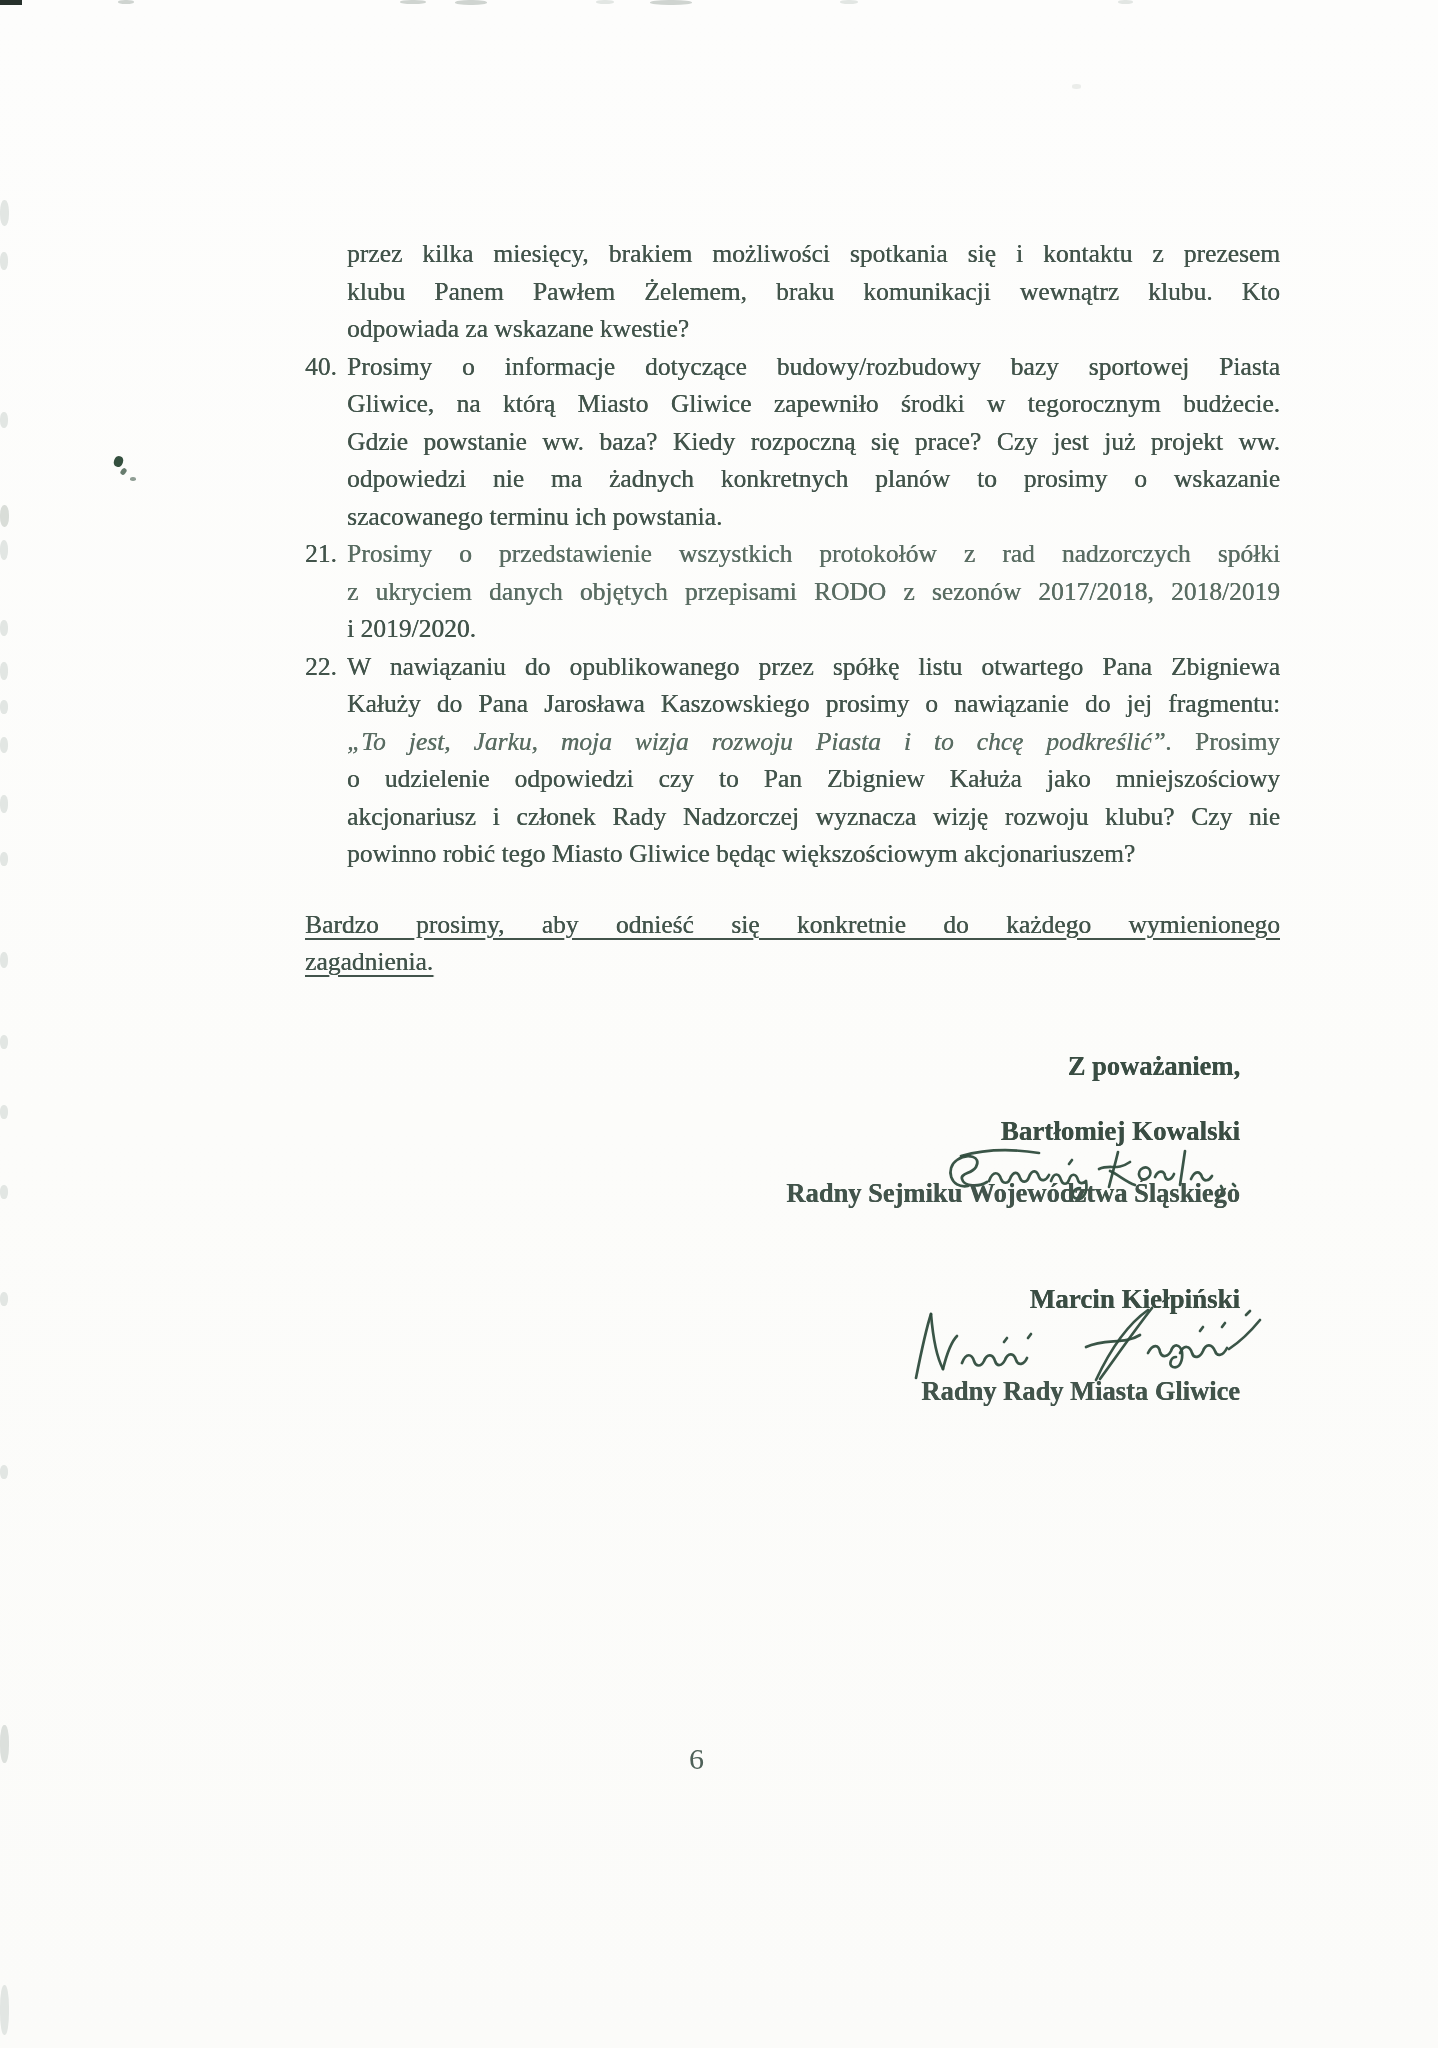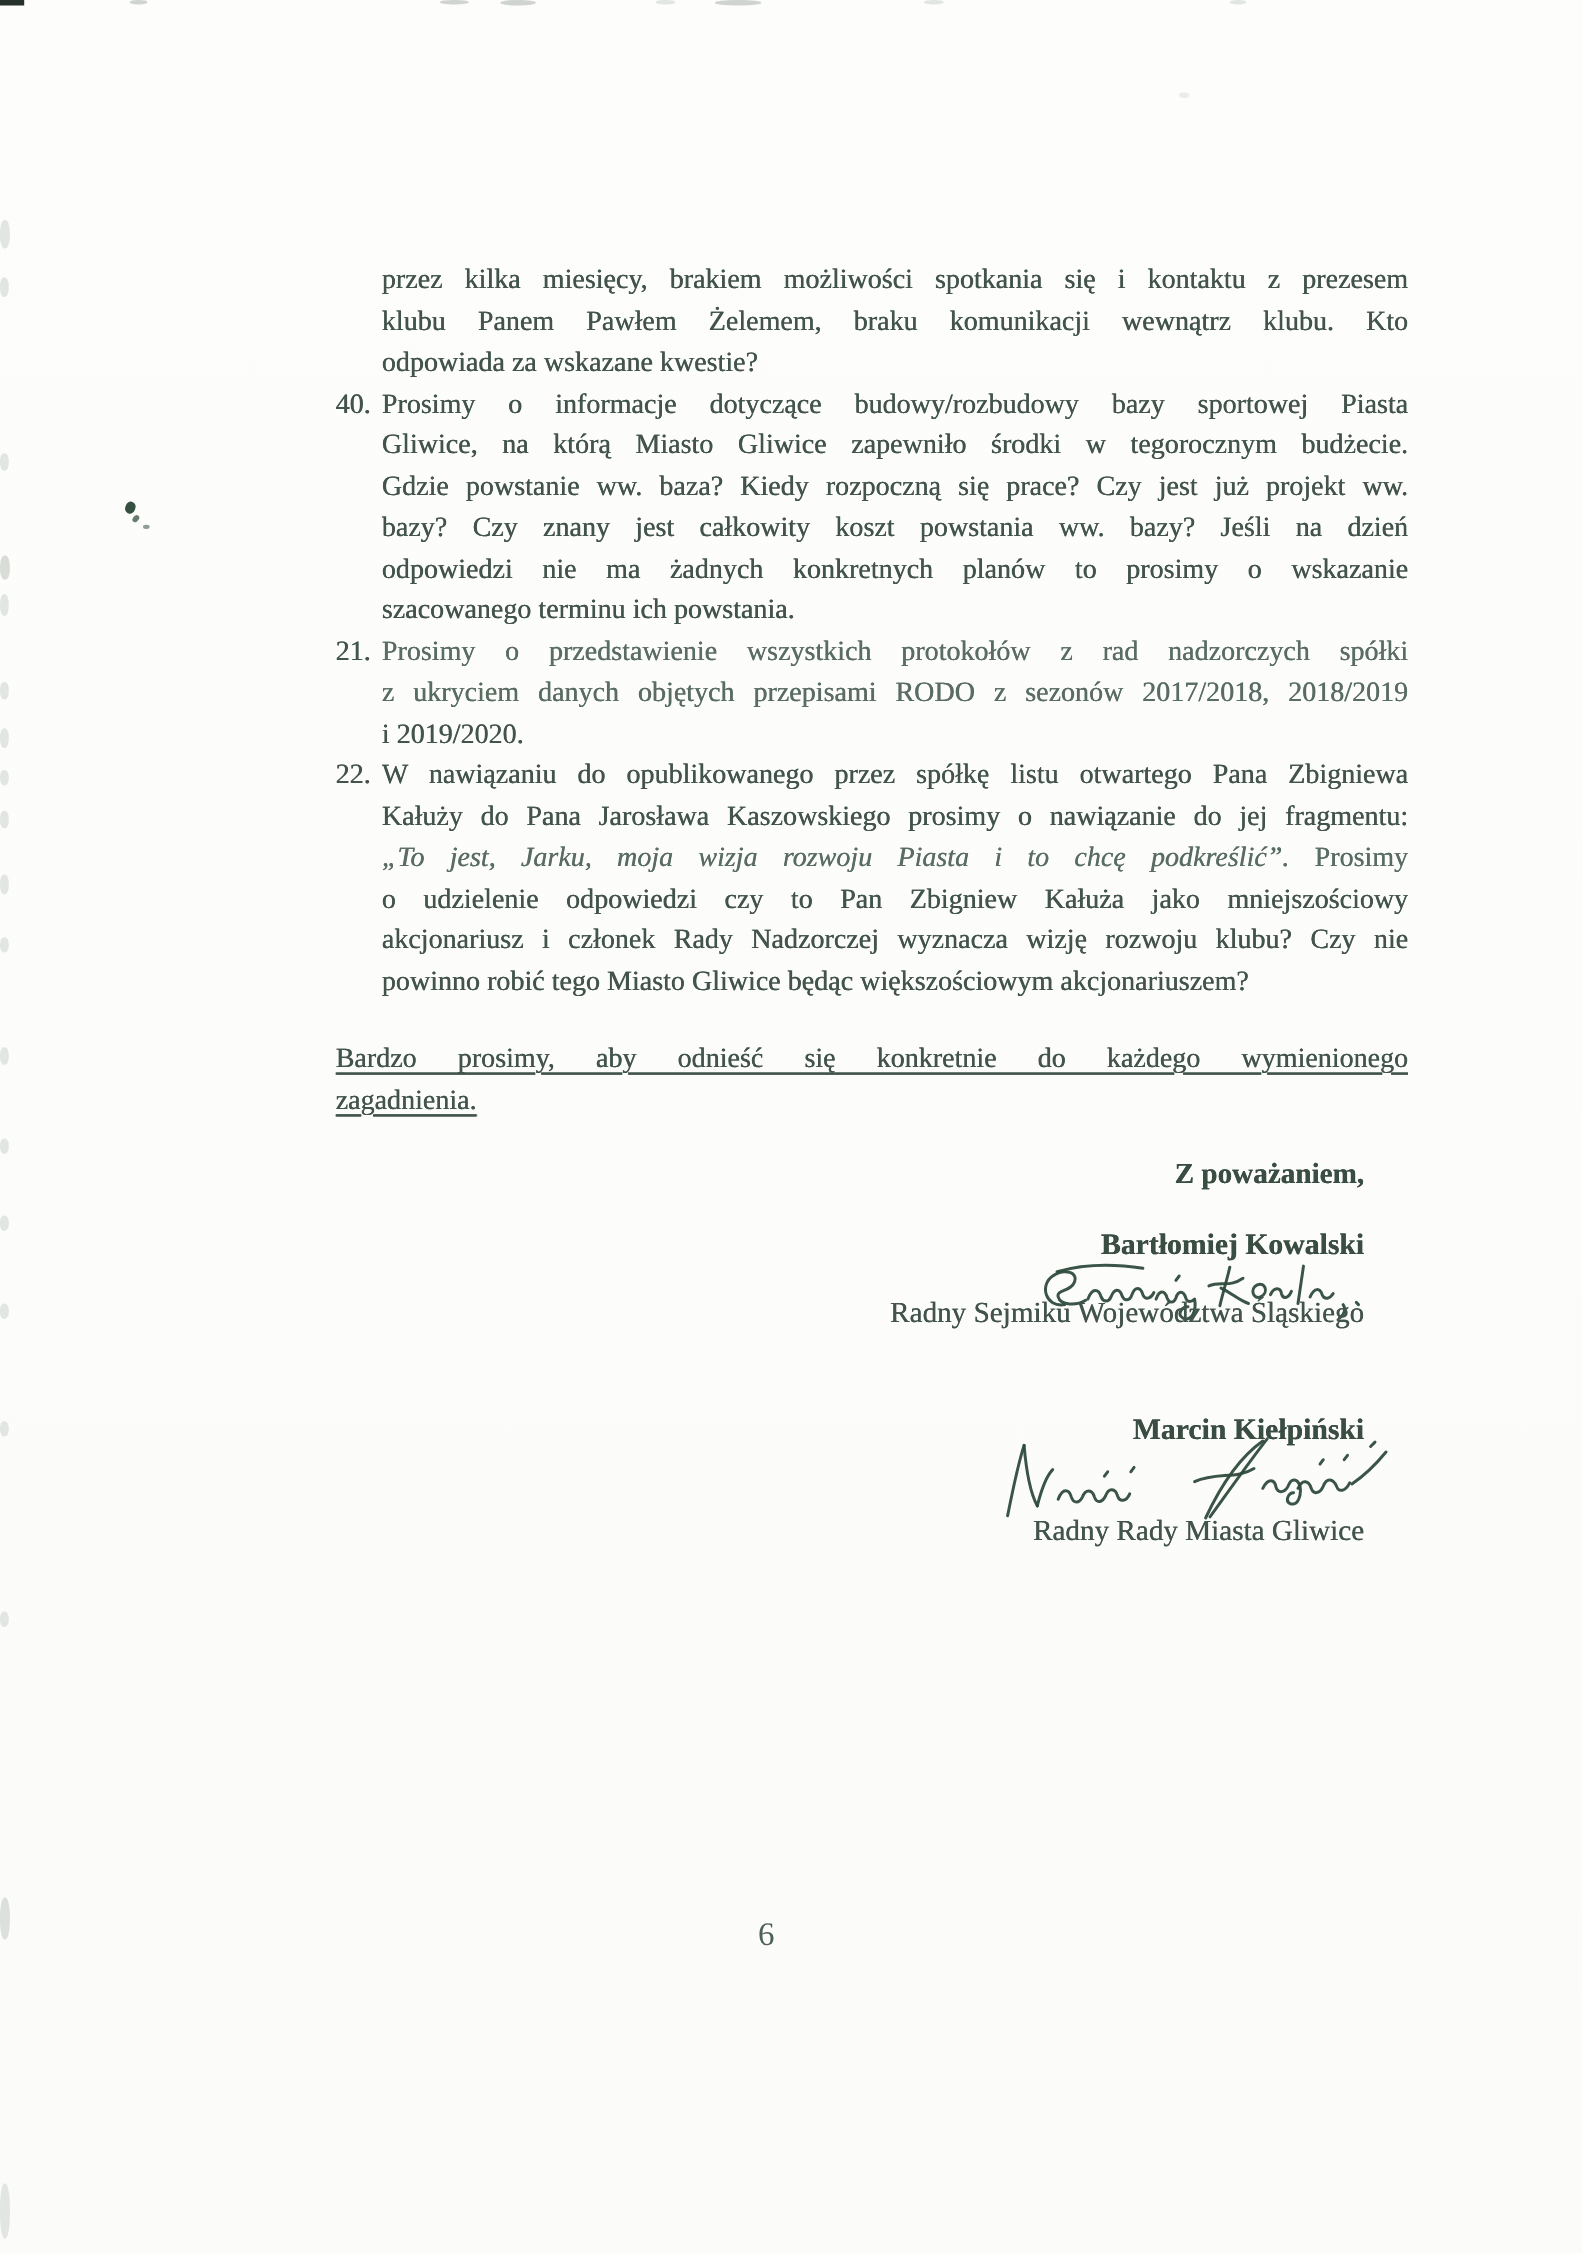--- a/index.html
+++ b/index.html
@@ -31,21 +31,21 @@
   .line.light { color: var(--ink-light, #5a6d63); }
   .it { font-style: italic; }
   .block.underlined { margin-top:33px; }
   .block.underlined .line {
     text-decoration: underline;
     text-decoration-thickness: 2.2px;
     text-underline-offset: 5px;
   }
 
   
-  .r-line { position:absolute; right:198px; text-align:right; white-space:nowrap; }
+  .r-line { position:absolute; right:198px; text-align:right; white-space:nowrap;font-weight:bold; }
   .closing { top:1051px; font-size:26.5px; font-weight:bold; color: var(--ink-bold, #3a4d43); text-shadow:0.3px 0 0 currentColor; }
   .sig-name { font-size:27px; font-weight:bold; color: var(--ink-bold, #3a4d43); text-shadow:0.3px 0 0 currentColor; }
   .sig-name.n1 { top:1116px; }
   .sig-name.n2 { top:1284px; }
   .sig-role { font-size:26.5px; text-shadow:0.3px 0 0 currentColor; }
   .sig-role.r1 { top:1178px; }
   .sig-role.r2 { top:1376px;margin-left:17px; }
   .sig-svg { position:absolute; pointer-events:none; }
   .sig-svg.s1 { left:938px; top:1140px; }
   .sig-svg.s2 { left:898px; top:1300px; }
@@ -70,21 +70,20 @@
       <div class="block paragraph">
         <div class="line just"><span>przez kilka miesięcy, brakiem możliwości spotkania się i kontaktu z prezesem</span></div>
         <div class="line just"><span>klubu Panem Pawłem Żelemem, braku komunikacji wewnątrz klubu. Kto</span></div>
         <div class="line"><span>odpowiada za wskazane kwestie?</span></div>
       </div>
       <div class="block numbered">
         <span class="num">40.</span>
         <div class="line just"><span>Prosimy o informacje dotyczące budowy/rozbudowy bazy sportowej Piasta</span></div>
         <div class="line just"><span>Gliwice, na którą Miasto Gliwice zapewniło środki w tegorocznym budżecie.</span></div>
         <div class="line just"><span>Gdzie powstanie ww. baza? Kiedy rozpoczną się prace? Czy jest już projekt ww.</span></div>
-        <div class="line just"><span>bazy? Czy znany jest całkowity koszt powstania ww. bazy? Jeśli na dzień</span></div>
         <div class="line just"><span>odpowiedzi nie ma żadnych konkretnych planów to prosimy o wskazanie</span></div>
         <div class="line"><span>szacowanego terminu ich powstania.</span></div>
       </div>
       <div class="block numbered">
         <span class="num">21.</span>
         <div class="line just light"><span>Prosimy o przedstawienie wszystkich protokołów z rad nadzorczych spółki</span></div>
         <div class="line just light"><span>z ukryciem danych objętych przepisami RODO z sezonów 2017/2018, 2018/2019</span></div>
         <div class="line"><span>i 2019/2020.</span></div>
       </div>
       <div class="block numbered">

